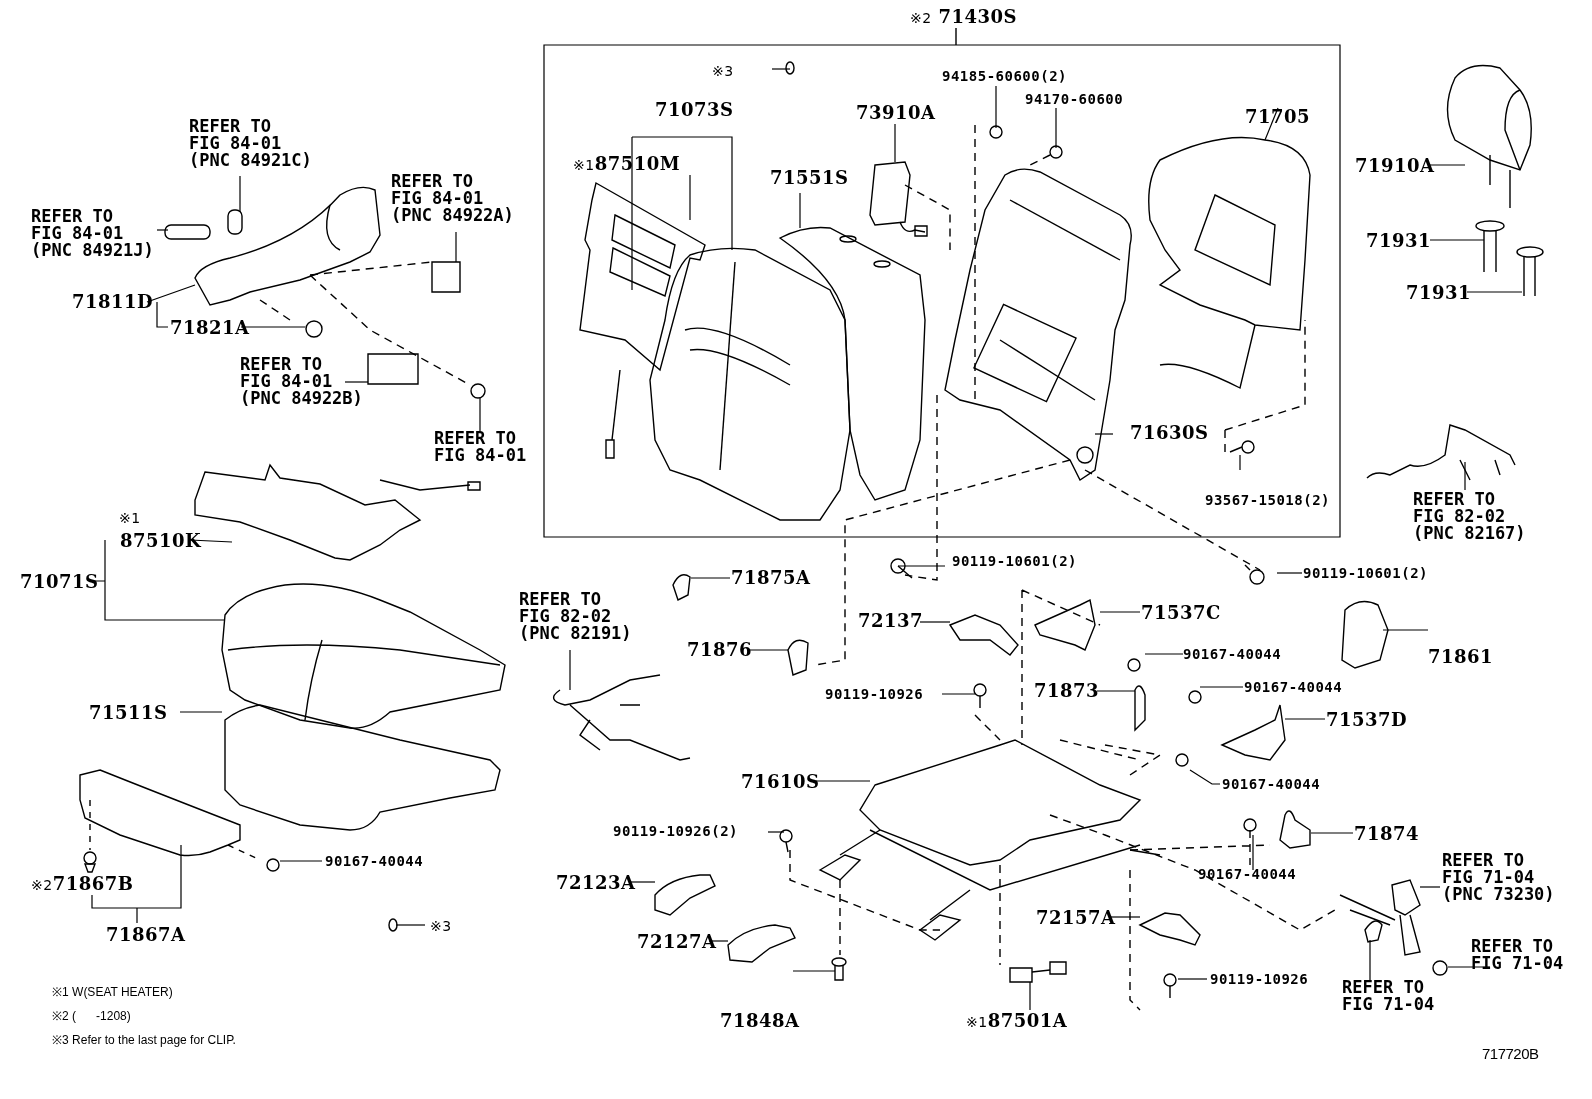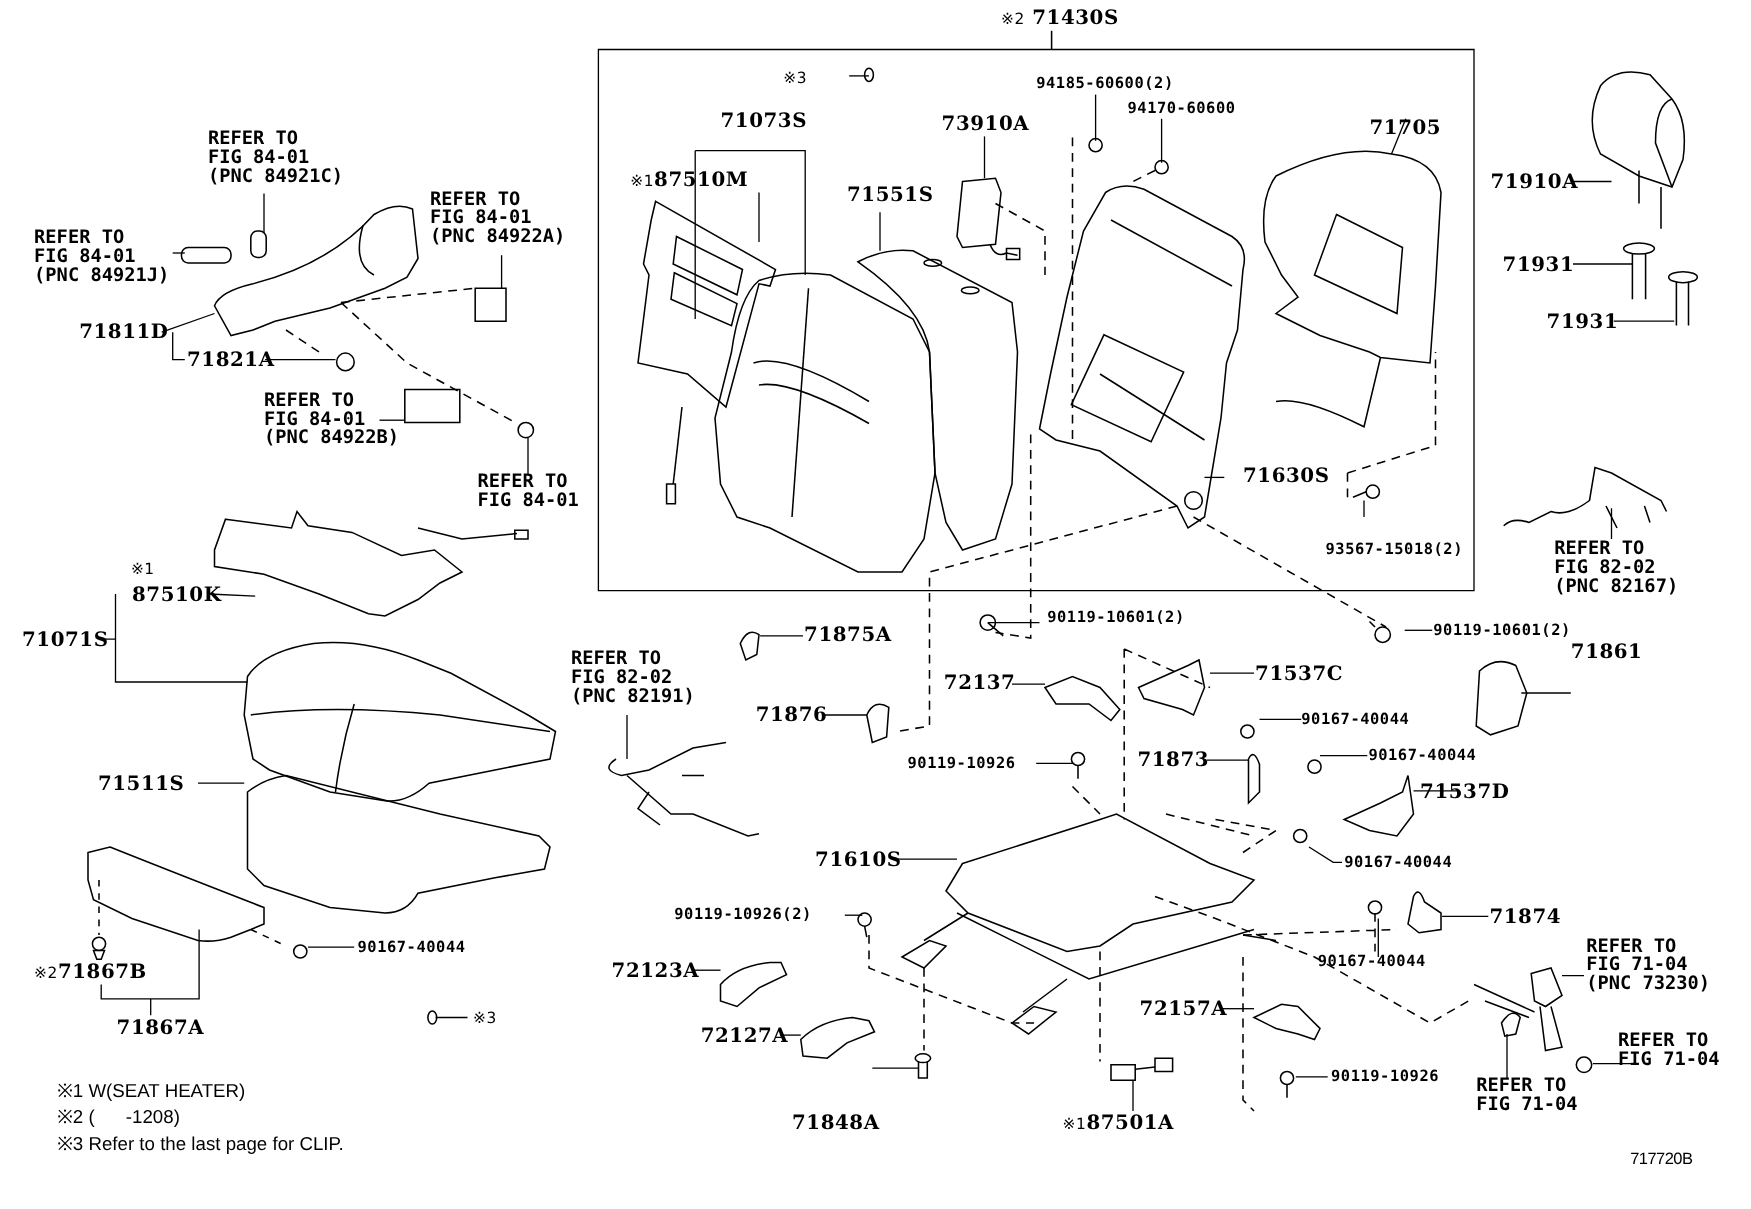--- a/index.html
+++ b/index.html
@@ -2,21 +2,21 @@
 <html><head>
 <meta charset="utf-8">
 <style>
   html, body { margin:0; padding:0; background:#ffffff; }
   body { width:1592px; height:1099px; position:relative; overflow:hidden; font-family:"DejaVu Serif", serif; color:#000; }
   #diagram { position:absolute; left:0; top:0; width:1592px; height:1099px; }
   .lbl { position:absolute; font-family:"DejaVu Serif", serif; font-weight:bold; font-size:18px; letter-spacing:0.5px; white-space:nowrap; line-height:1; }
   .lbl.mono { font-family:"DejaVu Sans Mono", monospace; font-weight:bold; font-size:14px; letter-spacing:0.5px; }
   .ref { position:absolute; font-family:"DejaVu Sans Mono", monospace; font-weight:bold; font-size:17px; line-height:17px; white-space:pre; }
   .mark { position:absolute; font-family:"DejaVu Sans", sans-serif; font-weight:normal; font-size:14px; white-space:nowrap; line-height:1; }
-  .notes { position:absolute; left:52px; top:980px; font-family:"Liberation Sans", sans-serif; font-size:17px; line-height:24px; }
+  .notes { position:absolute; left:52px; top:980px; font-family:"Liberation Sans", sans-serif; font-size:12px; line-height:24px; }
   .notes div { white-space:pre; }
   .figid { position:absolute; left:1482px; top:1045px; font-family:"Liberation Sans", sans-serif; font-size:15px; letter-spacing:-0.5px; }
   svg * { vector-effect:non-scaling-stroke; }
 </style>
 </head>
 <body>
 
 <svg id="diagram" viewBox="0 0 1592 1099" width="1592" height="1099" fill="none" stroke="#000" stroke-width="1.4">
 
   <rect x="544" y="45" width="796" height="492" stroke-width="1.2"></rect>
@@ -347,28 +347,28 @@
 <div class="ref" style="left:519px;top:591px;">REFER TO
 FIG 82-02
 (PNC 82191)</div>
 <div class="lbl" style="left:731px;top:569px;">71875A</div>
 <div class="lbl" style="left:687px;top:641px;">71876</div>
 <div class="lbl mono" style="left:952px;top:554px;">90119-10601(2)</div>
 <div class="lbl mono" style="left:1303px;top:566px;">90119-10601(2)</div>
 <div class="ref" style="left:1413px;top:491px;">REFER TO
 FIG 82-02
 (PNC 82167)</div>
-<div class="lbl" style="left:1428px;top:584px;text-align:right;">71861</div>
+<div class="lbl" style="left:1428px;top:648px;text-align:right;">71861</div>
 <div class="lbl" style="left:858px;top:612px;">72137</div>
 <div class="lbl mono" style="left:825px;top:687px;">90119-10926</div>
 <div class="lbl" style="left:1141px;top:604px;">71537C</div>
 <div class="lbl mono" style="left:1183px;top:647px;">90167-40044</div>
 <div class="lbl" style="left:1034px;top:682px;">71873</div>
 <div class="lbl mono" style="left:1244px;top:680px;">90167-40044</div>
-<div class="lbl" style="left:1291px;top:711px;">71537D</div>
+<div class="lbl" style="left:1326px;top:711px;">71537D</div>
 <div class="lbl mono" style="left:1222px;top:777px;">90167-40044</div>
 <div class="lbl" style="left:741px;top:773px;">71610S</div>
 <div class="lbl mono" style="left:593px;top:824px;margin-left:20px;">90119-10926(2)</div>
 <div class="lbl" style="left:1354px;top:825px;">71874</div>
 <div class="lbl mono" style="left:1198px;top:867px;">90167-40044</div>
 <div class="lbl" style="left:556px;top:874px;">72123A</div>
 <div class="lbl" style="left:637px;top:933px;">72127A</div>
 <div class="lbl" style="left:720px;top:1012px;">71848A</div>
 <div class="lbl" style="left:1036px;top:909px;">72157A</div>
 <div class="lbl" style="left:966px;top:1012px;"><span class="mark" style="position:static;">※1</span><span>87501A</span></div>

